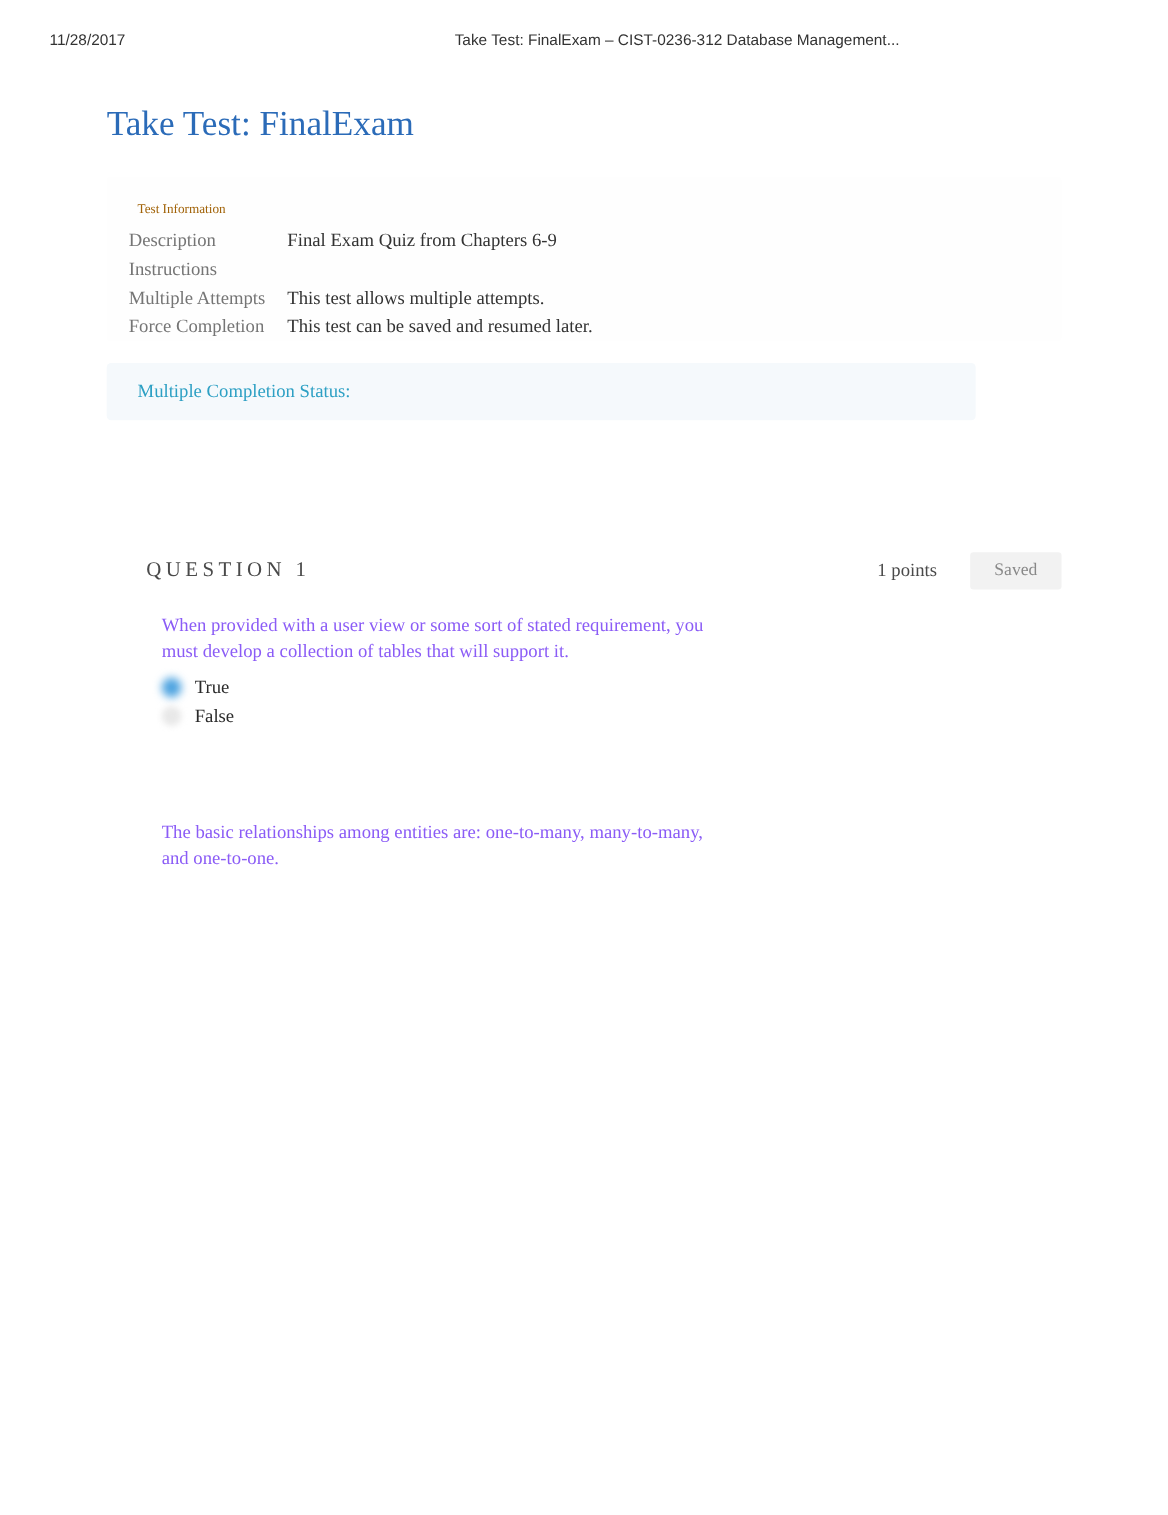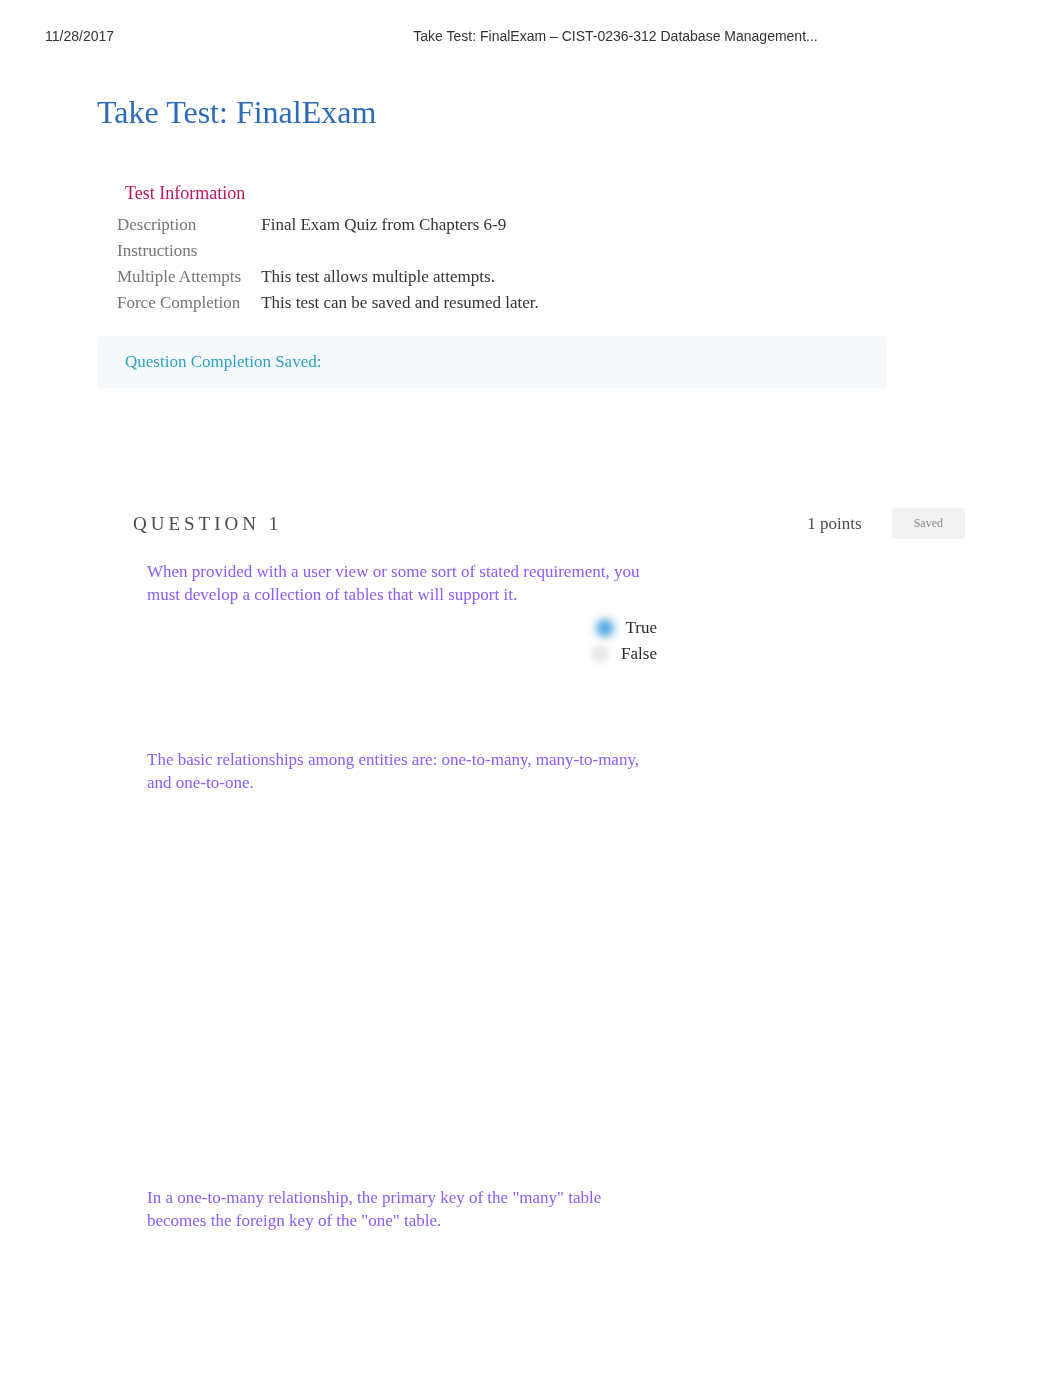--- a/index.html
+++ b/index.html
@@ -40,22 +40,22 @@
       font-weight: normal;
       padding: 0 0 30px 42px;
       font-family: Georgia, serif;
     }
     .info-box {
       margin: 0 42px 20px 42px;
       background: #fefefe;
       border-radius: 3px;
     }
     .info-heading {
-      color: #be185d;
-      font-size: 18px;
+      color: #a16207;
+      font-size: 12px;
       font-weight: normal;
       padding: 22px 0 8px 28px;
       font-family: Georgia, serif;
     }
     .info-table {
       border-collapse: collapse;
       margin: 0 0 18px 20px;
     }
     .info-table td {
       padding: 3px 8px 3px 0;
@@ -103,39 +103,38 @@
       padding-left: 36px;
     }
     .points {
       font-size: 17px;
       color: #4a4a4a;
       margin-right: 30px;
     }
     .saved-badge {
       background: #f2f2f2;
       color: #888;
-      font-size: 12px;
+      font-size: 16px;
       padding: 8px 22px;
       border-radius: 3px;
     }
     .question-body {
       padding: 12px 0 0 50px;
       max-width: 560px;
     }
     .question-text {
       font-size: 17px;
       line-height: 1.35;
       color: #8b5cf6;
       margin-bottom: 8px;
     }
     .option-row {
       display: flex;
       align-items: center;
       padding: 3px 0;
-      justify-content: flex-end;
     }
     .radio {
       width: 18px;
       height: 18px;
       border-radius: 50%;
       background: #e8e8e8;
       margin-right: 12px;
       flex-shrink: 0;
       filter: blur(3px);
     }
@@ -177,21 +176,21 @@
       </tr>
       <tr>
         <td class="label">Force Completion</td>
         <td>This test can be saved and resumed later.</td>
       </tr>
     </tbody>
       </table>
   </div>
 
   <div class="status-box">
-    <span class="status-label">Question Completion Saved:</span>
+    <span class="status-label">Multiple Completion Status:</span>
   </div>
 
   <div class="question-block">
     <div class="question-header">
       <div class="question-title">QUESTION 1</div>
       <div class="points">1 points</div>
       <div class="saved-badge">Saved</div>
     </div>
     <div class="question-body">
       <div class="question-text">When provided with a user view or some sort of stated requirement, you must develop a collection of tables that will support it.</div>
@@ -205,19 +204,14 @@
       </div>
     </div>
   </div>
 
   <div class="question-block q2">
     <div class="question-body">
       <div class="question-text">The basic relationships among entities are: one-to-many, many-to-many, and one-to-one.</div>
     </div>
   </div>
 
-  <div class="question-block q3">
-    <div class="question-body">
-      <div class="question-text">In a one-to-many relationship, the primary key of the "many" table becomes the foreign key of the "one" table.</div>
-    </div>
-  </div>
 
 </div>
 
 </body></html>

